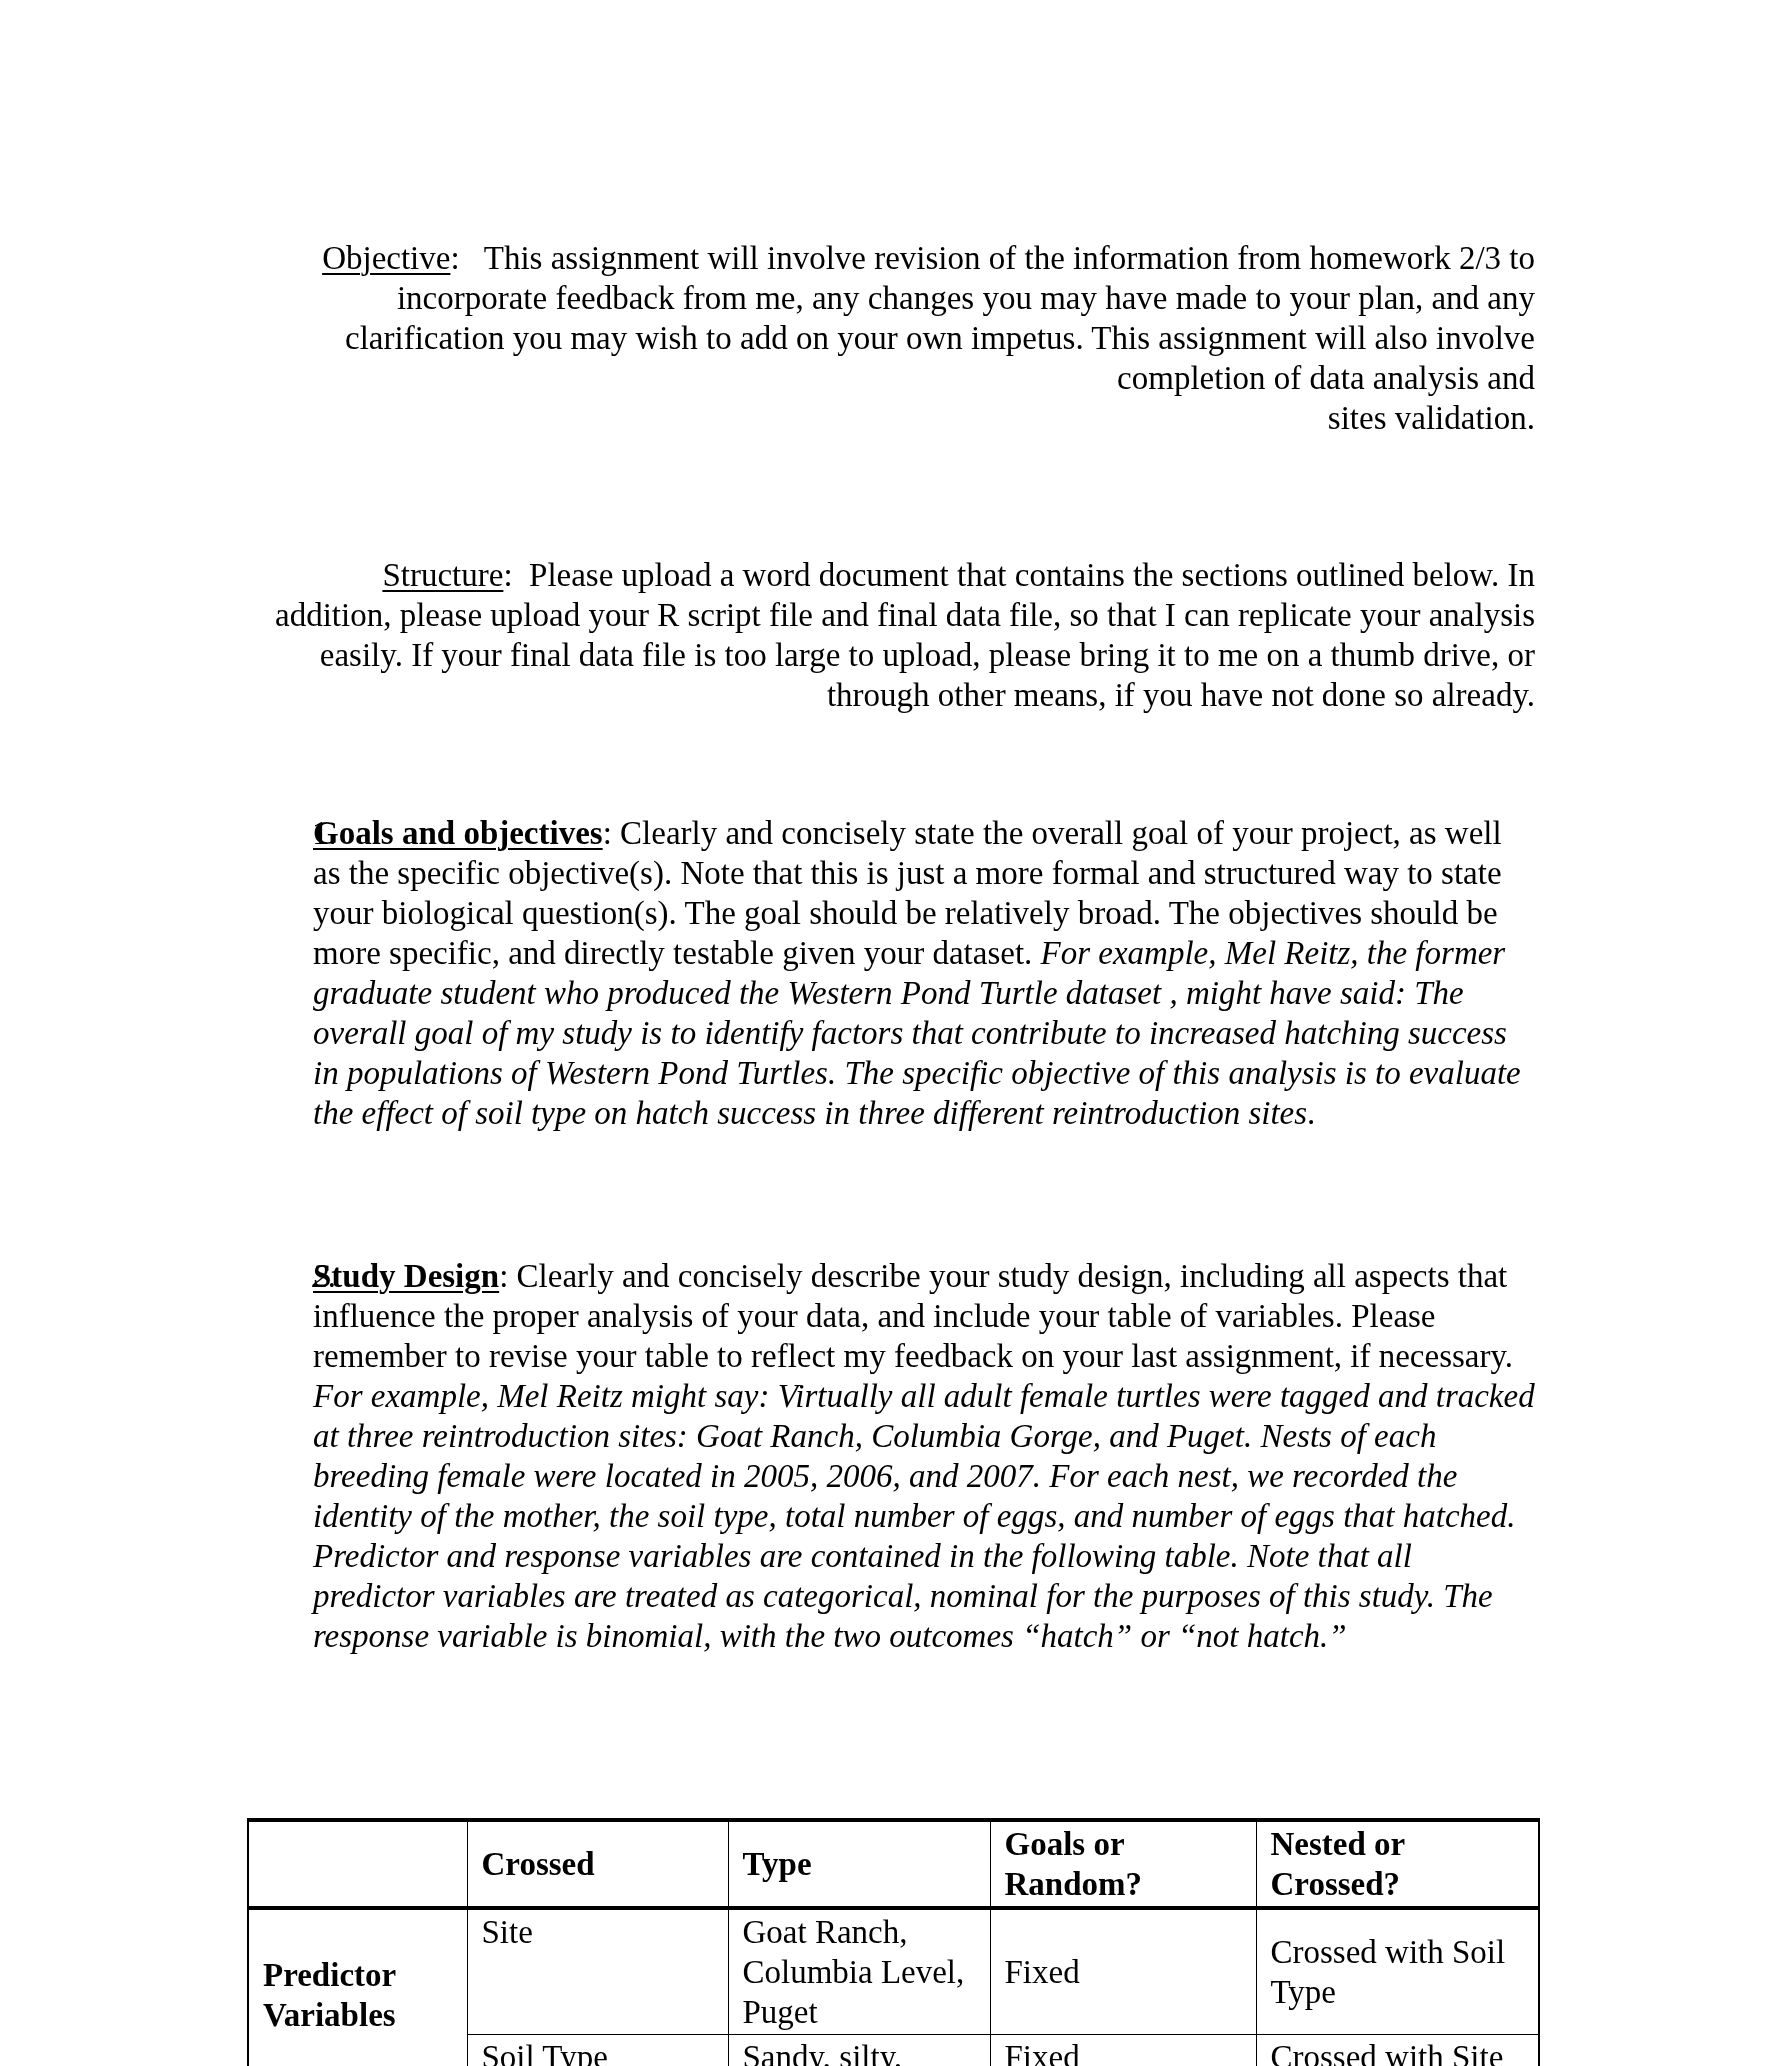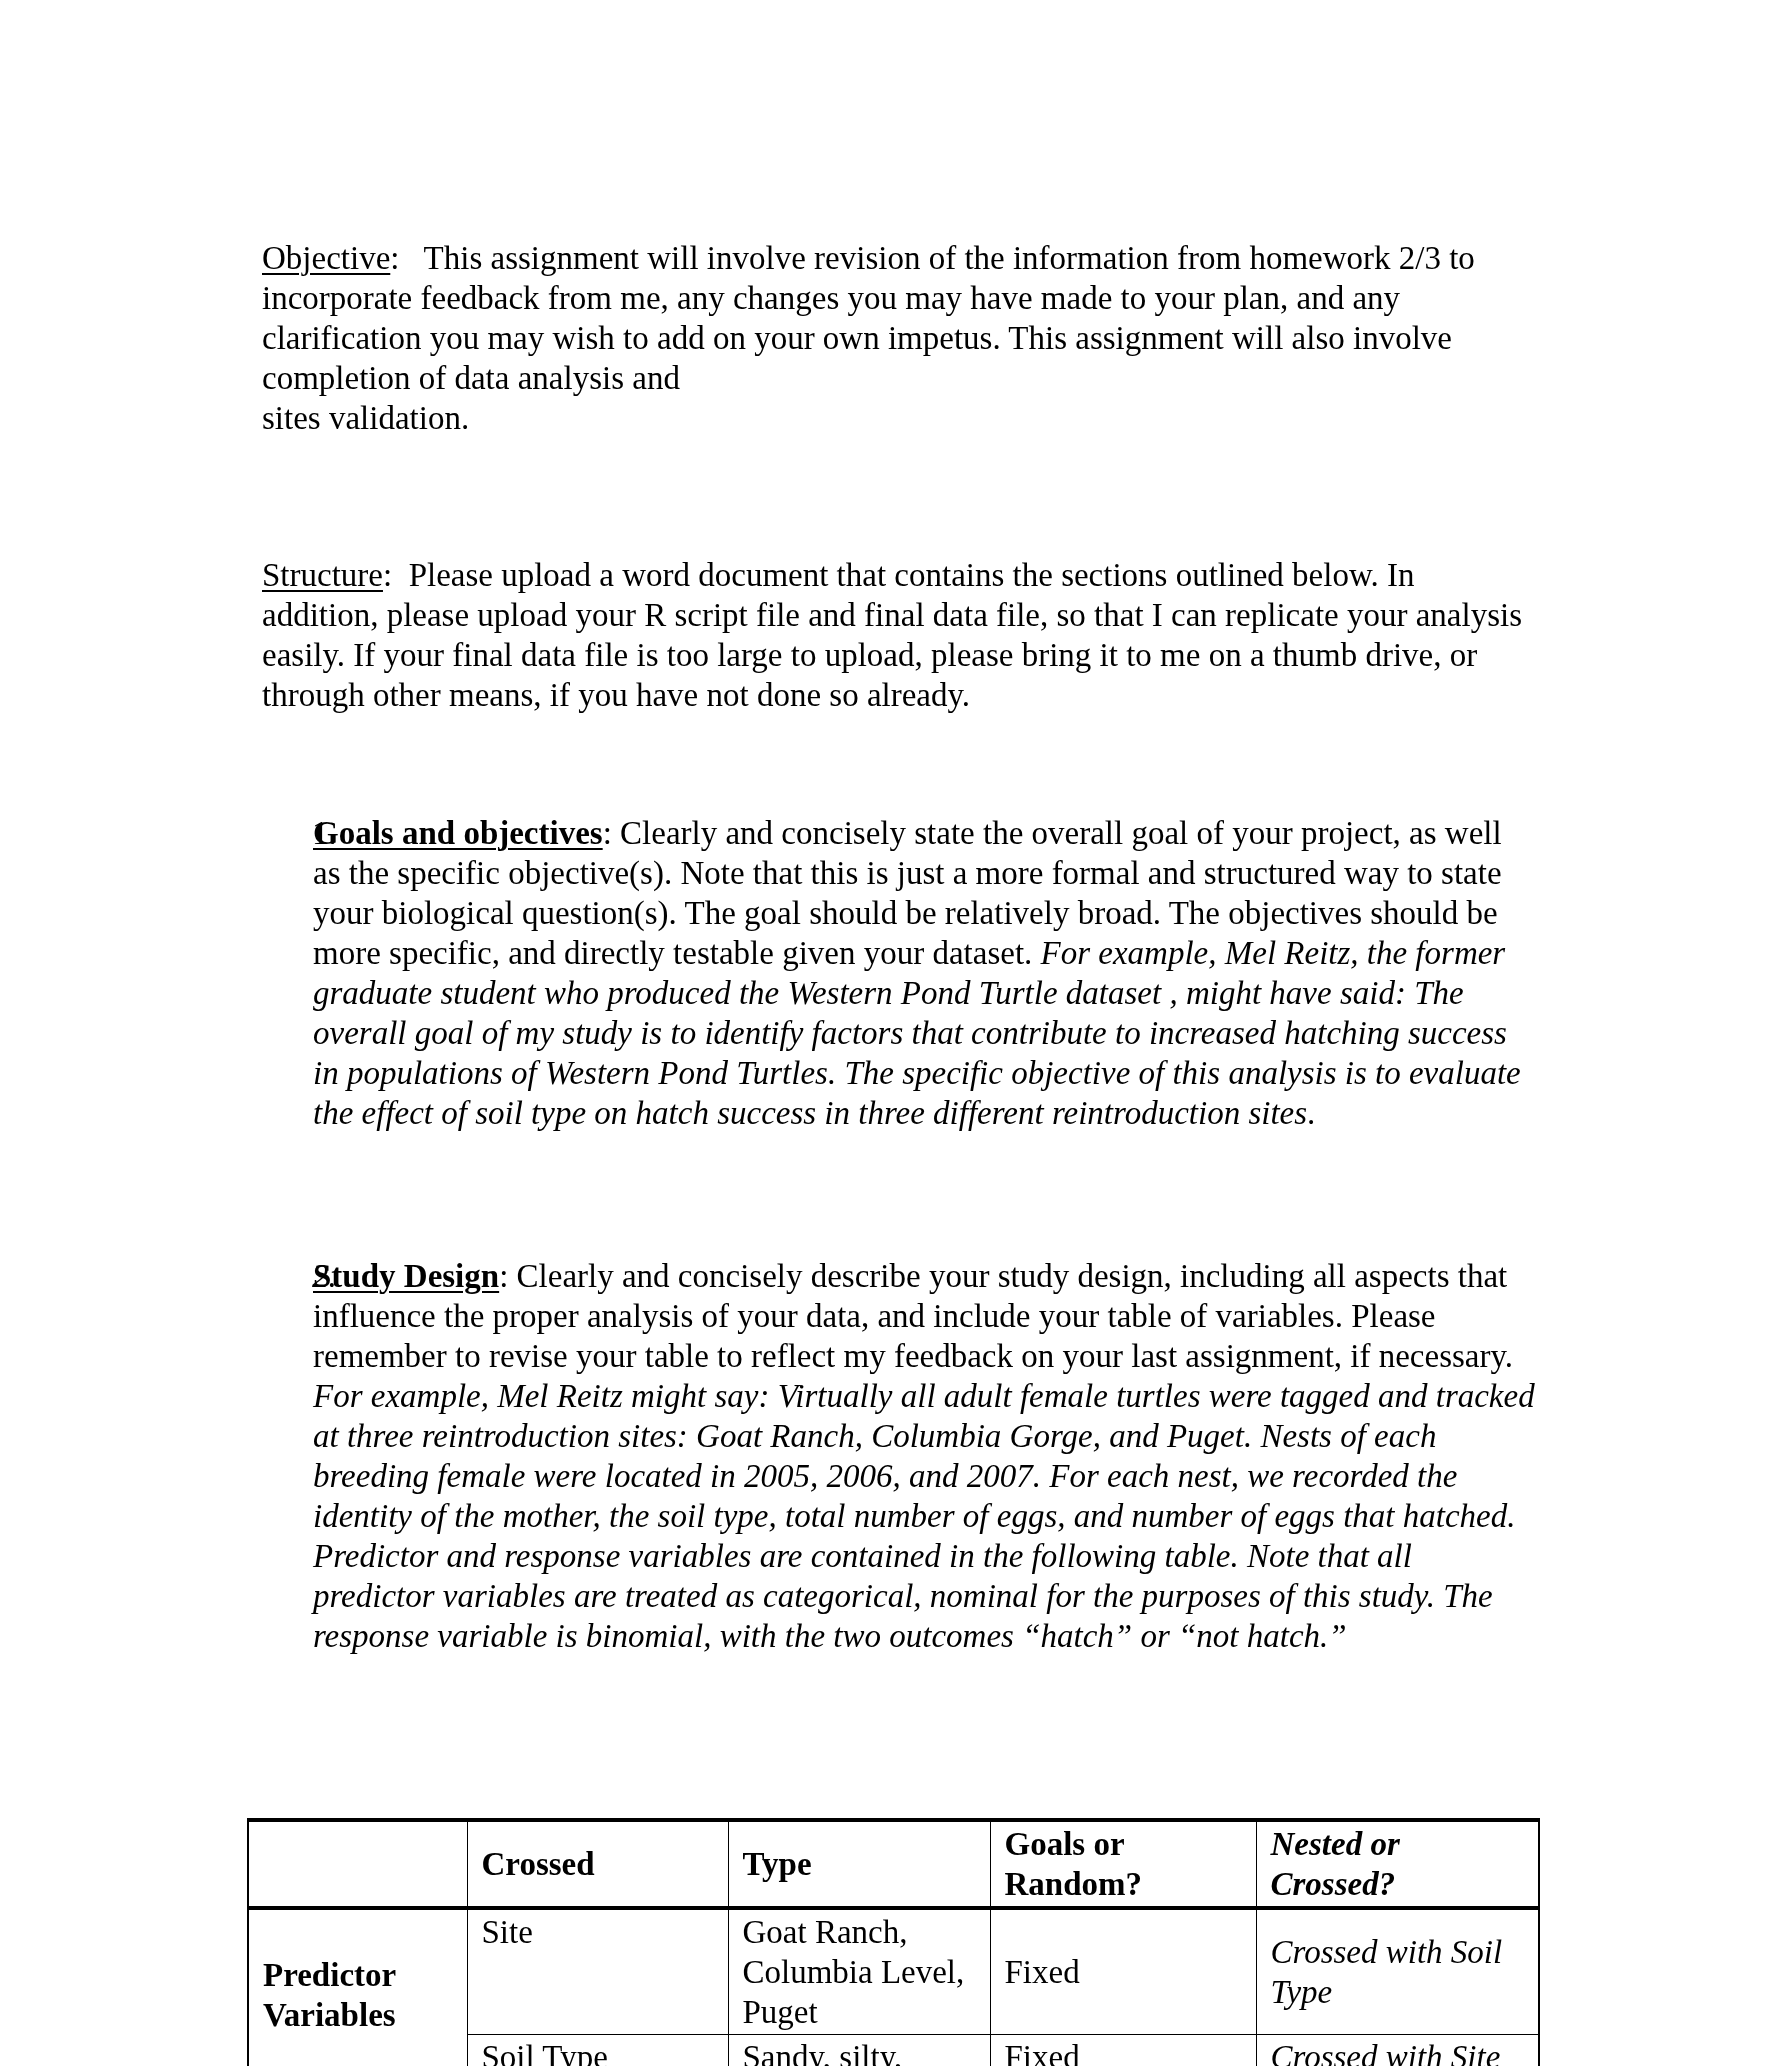--- a/index.html
+++ b/index.html
@@ -1,21 +1,21 @@
 <!DOCTYPE html>
 <html style="font-size:6.6px"><head>
 <meta charset="utf-8">
 <style>
   html, body { margin: 0; padding: 0; background: #ffffff; }
   body {
     width: 1784px; height: 2309px; position: relative; overflow: hidden;
     font-family: "Liberation Serif", "DejaVu Serif", serif;
     color: #000000; font-size: 33px; line-height: 40px;
   }
-  .block { position: absolute; left: 262px; width: 1273px; }
+  .block { position: absolute; left: 262px; width: 1273px; text-align: right; }
   .u { text-decoration: underline; text-decoration-thickness: 2.1px; text-underline-offset: 4.1px; }
   .b { font-weight: bold; }
   .i { font-style: italic; }
   #objective { top: 238px; }
   #structure { top: 555px; }
   .list-item { position: absolute; left: 262px; width: 1273px; }
   .list-item .num { position: absolute; left: 50px; top: 0; }
   .list-item .body { margin-left: 51px; }
   #item1 { top: 813px; }
   #item2 { top: 1256px; }
@@ -25,21 +25,21 @@
     border-collapse: collapse; table-layout: fixed;
     font-size: 33px; line-height: 40px;
   }
   table.vars td {
     border: 1.7px solid #000; vertical-align: top;
     padding: 1.7px 14px 2.5px 14px;
   }
   table.vars tr.head td { border-top-width: 4.1px; border-bottom-width: 4.1px; height: 79px; vertical-align: middle; }
   table.vars tr.last td { border-bottom-width: 4.1px; }
   table.vars td.first { border-left-width: 2.1px; }
-  table.vars td.lastc { border-right-width: 2.1px; font-style: italic; }
+  table.vars td.lastc { border-right-width: 2.1px; }
   table.vars td.mid { vertical-align: middle; }
 </style>
 </head>
 <body>
 
 <div id="objective" class="block">
   <span class="u">Objective</span><span style="white-space:pre">:   </span><span>This assignment will involve revision of the information from homework 2/3 to incorporate feedback from me, any changes you may have made to your plan, and any clarification you may wish to add on your own impetus.  This assignment will also involve completion of data analysis and</span><br>
   <span>sites validation.</span>
 </div>
 

